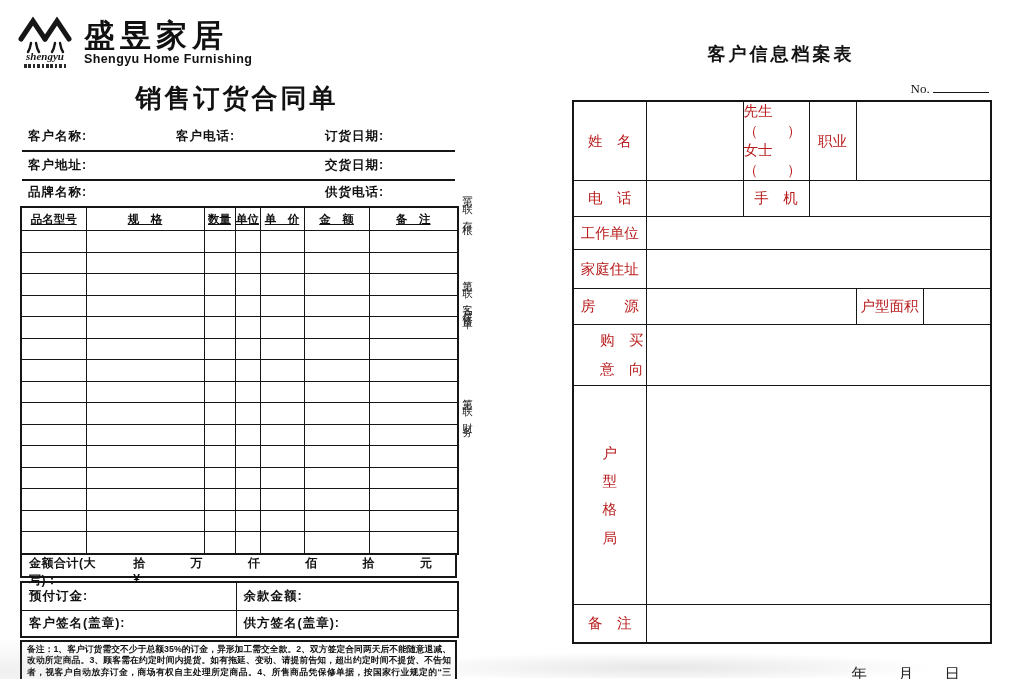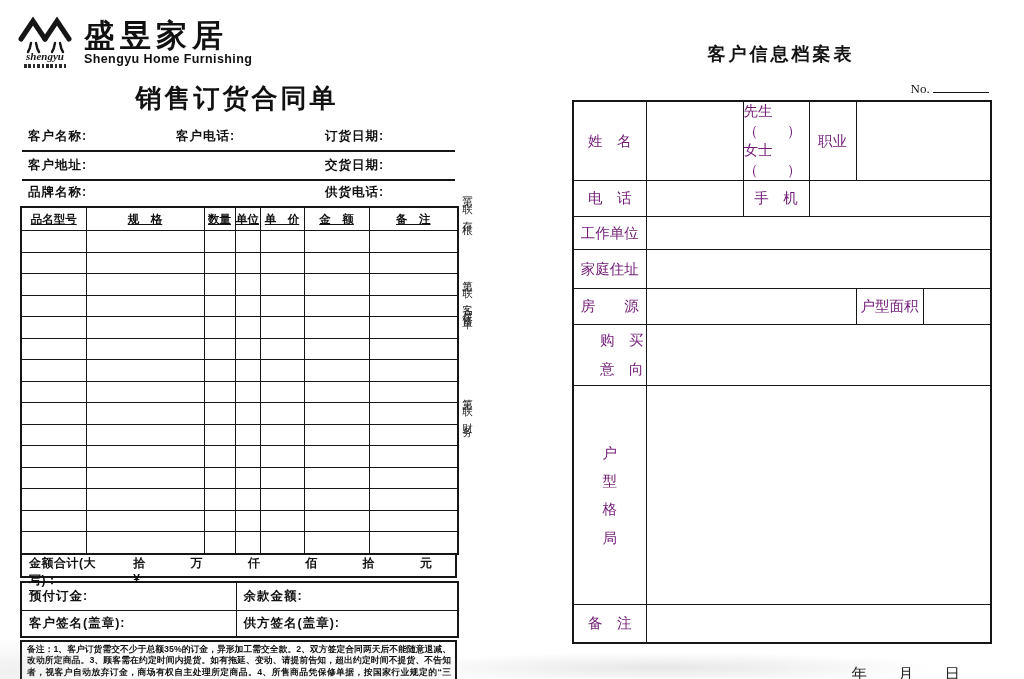--- a/index.html
+++ b/index.html
@@ -59,21 +59,21 @@
   .copy-text{position:absolute;left:460px;writing-mode:vertical-rl;font-size:10.5px;letter-spacing:3.5px;
     color:#222;font-family:"Liberation Serif",serif;}
   .copy-1{top:188px;} .copy-2{top:272px;} .copy-3{top:390px;}
 
   
   .info-form{position:absolute;left:572px;top:42px;width:418px;font-family:"Liberation Serif",serif;}
   .info-title{text-align:center;font-size:18px;font-weight:bold;letter-spacing:3px;color:#141414;}
   .no-row{text-align:right;margin-top:13px;height:18px;font-size:13px;padding-right:1px;}
   .no-underline{display:inline-block;width:56px;height:13px;border-bottom:1.6px solid #161616;}
   .info-table{width:418px;border:2.2px solid #161616;margin-top:3px;}
-  .info-table td{border:1.7px solid #161616;font-size:14.5px;color:#701a75;padding:0;}
+  .info-table td{border:1.7px solid #161616;font-size:14.5px;color:#b91c1c;padding:0;}
   .info-table td.lbl{text-align:center;white-space:pre-line;}
   .r1 td{height:32px;} .r2 td{height:35px;} .r3 td{height:32px;} .r4 td{height:38px;}
   .r5 td{height:35px;} .r6 td{height:60px;padding-left:24px;} .r7 td{height:218px;} .r8 td{height:37px;}
   .salutation{font-size:12.5px;white-space:pre-line;padding-left:6px;line-height:1.35;text-align:left;}
   .intent{line-height:2.0;}
   .layout-v{line-height:1.95;}
   .date-row{text-align:right;padding-right:30px;margin-top:20px;font-size:15.5px;color:#222;}
 </style>
 </head>
 <body>

